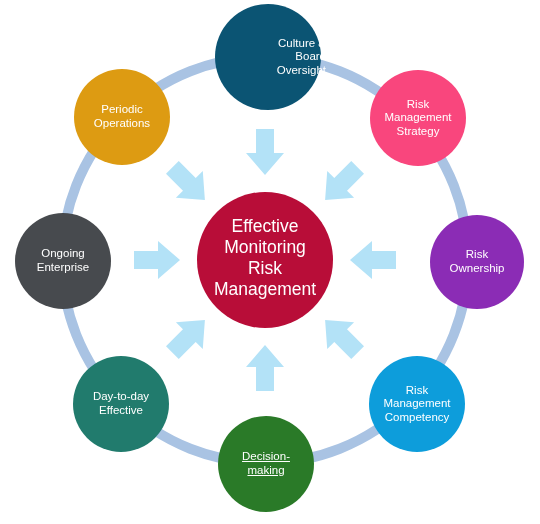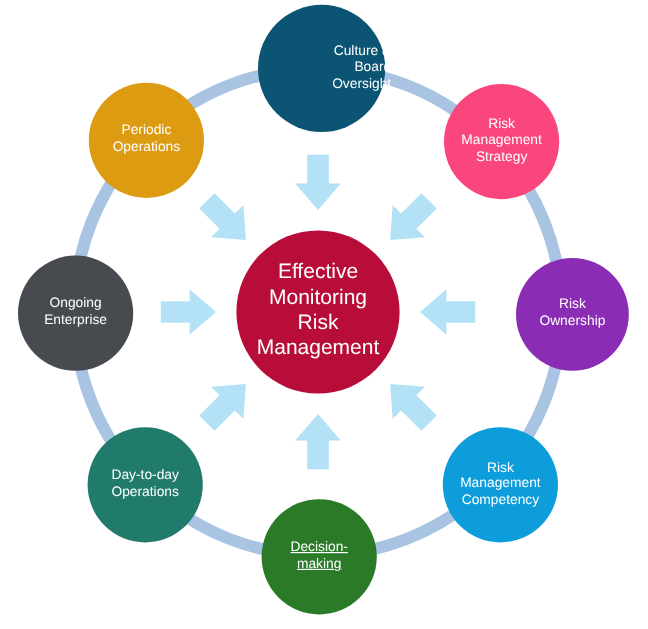--- a/index.html
+++ b/index.html
@@ -93,20 +93,20 @@
 Management
 Strategy</div>
       <div class="node-label outer" style="color: rgb(255, 255, 255); left: 433px; top: 248.4px; width: 88px;">Risk
 Ownership</div>
       <div class="node-label outer" style="color: rgb(255, 255, 255); left: 372px; top: 383.6px; width: 90px;">Risk
 Management
 Competency</div>
       <div class="node-label outer" style="color: rgb(255, 255, 255); left: 221px; top: 450.4px; width: 90px; text-decoration: underline;">Decision-
 making</div>
       <div class="node-label outer" style="color: rgb(255, 255, 255); left: 76px; top: 390.4px; width: 90px;">Day-to-day
-Operations</div>
+Effective</div>
       <div class="node-label outer" style="color: rgb(255, 255, 255); left: 18px; top: 247.4px; width: 90px;">Ongoing
 Enterprise</div>
       <div class="node-label outer" style="color: rgb(255, 255, 255); left: 77px; top: 103.4px; width: 90px;">Periodic
 Operations</div>
     </div>
 
 </div>
 
 </body></html>

